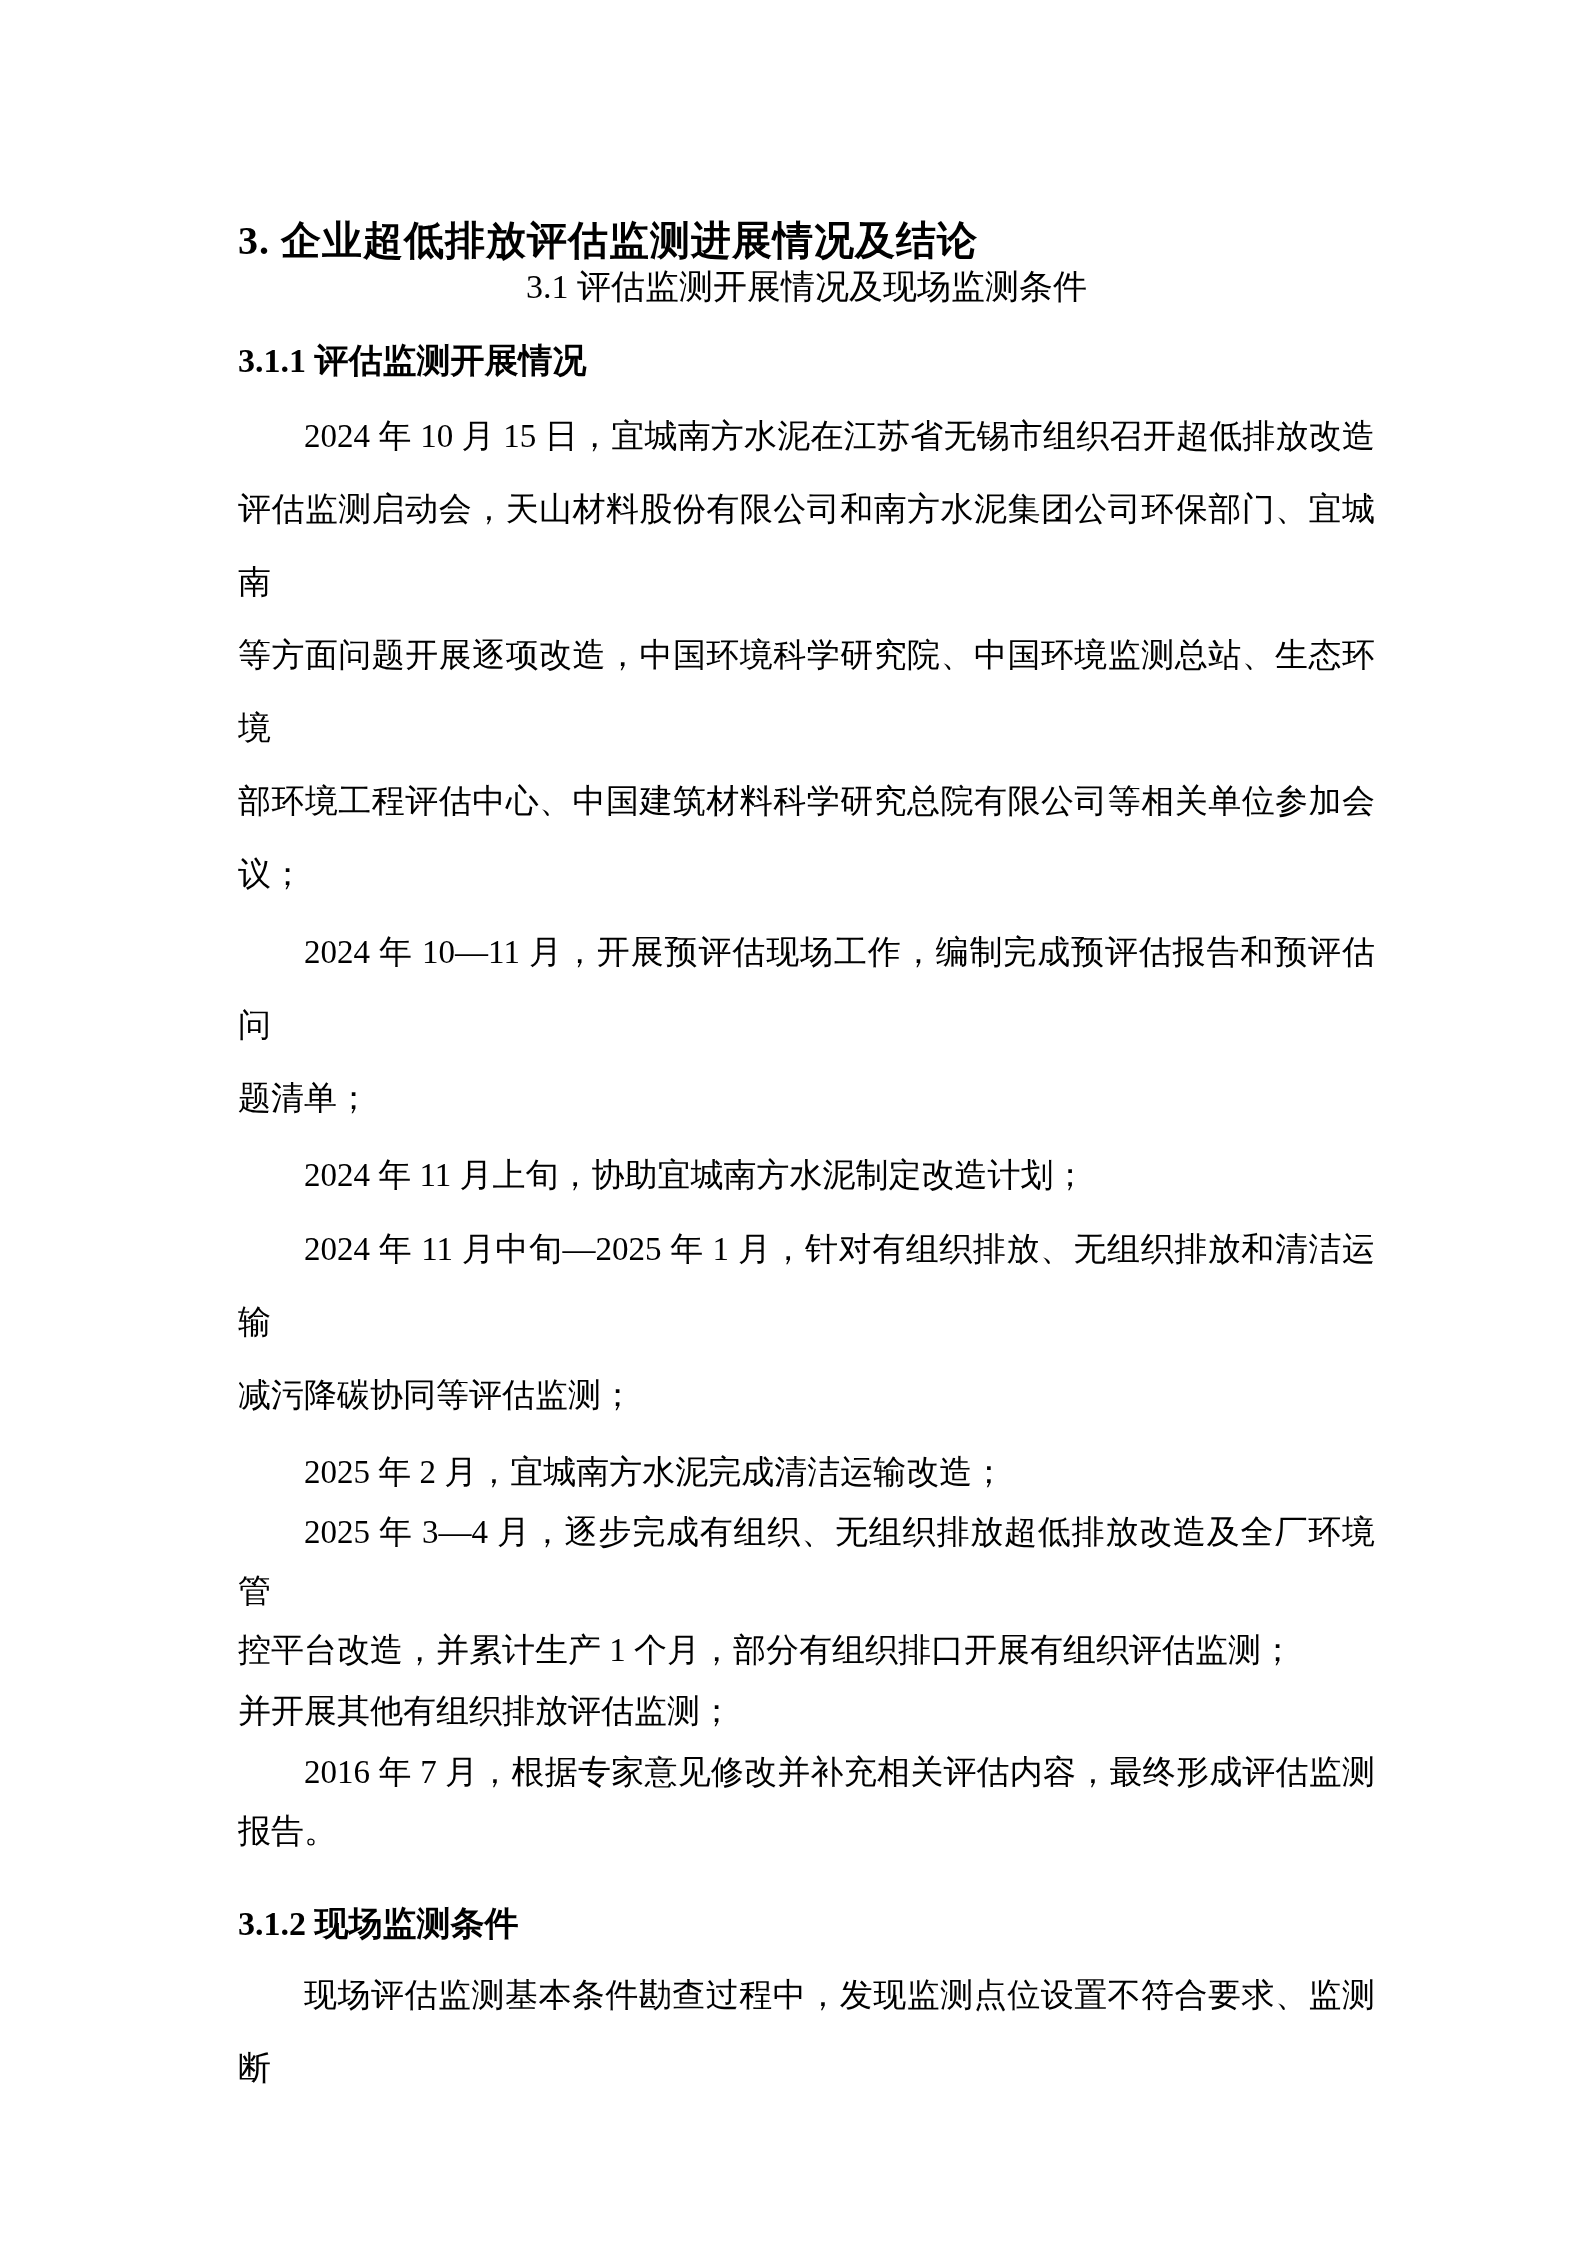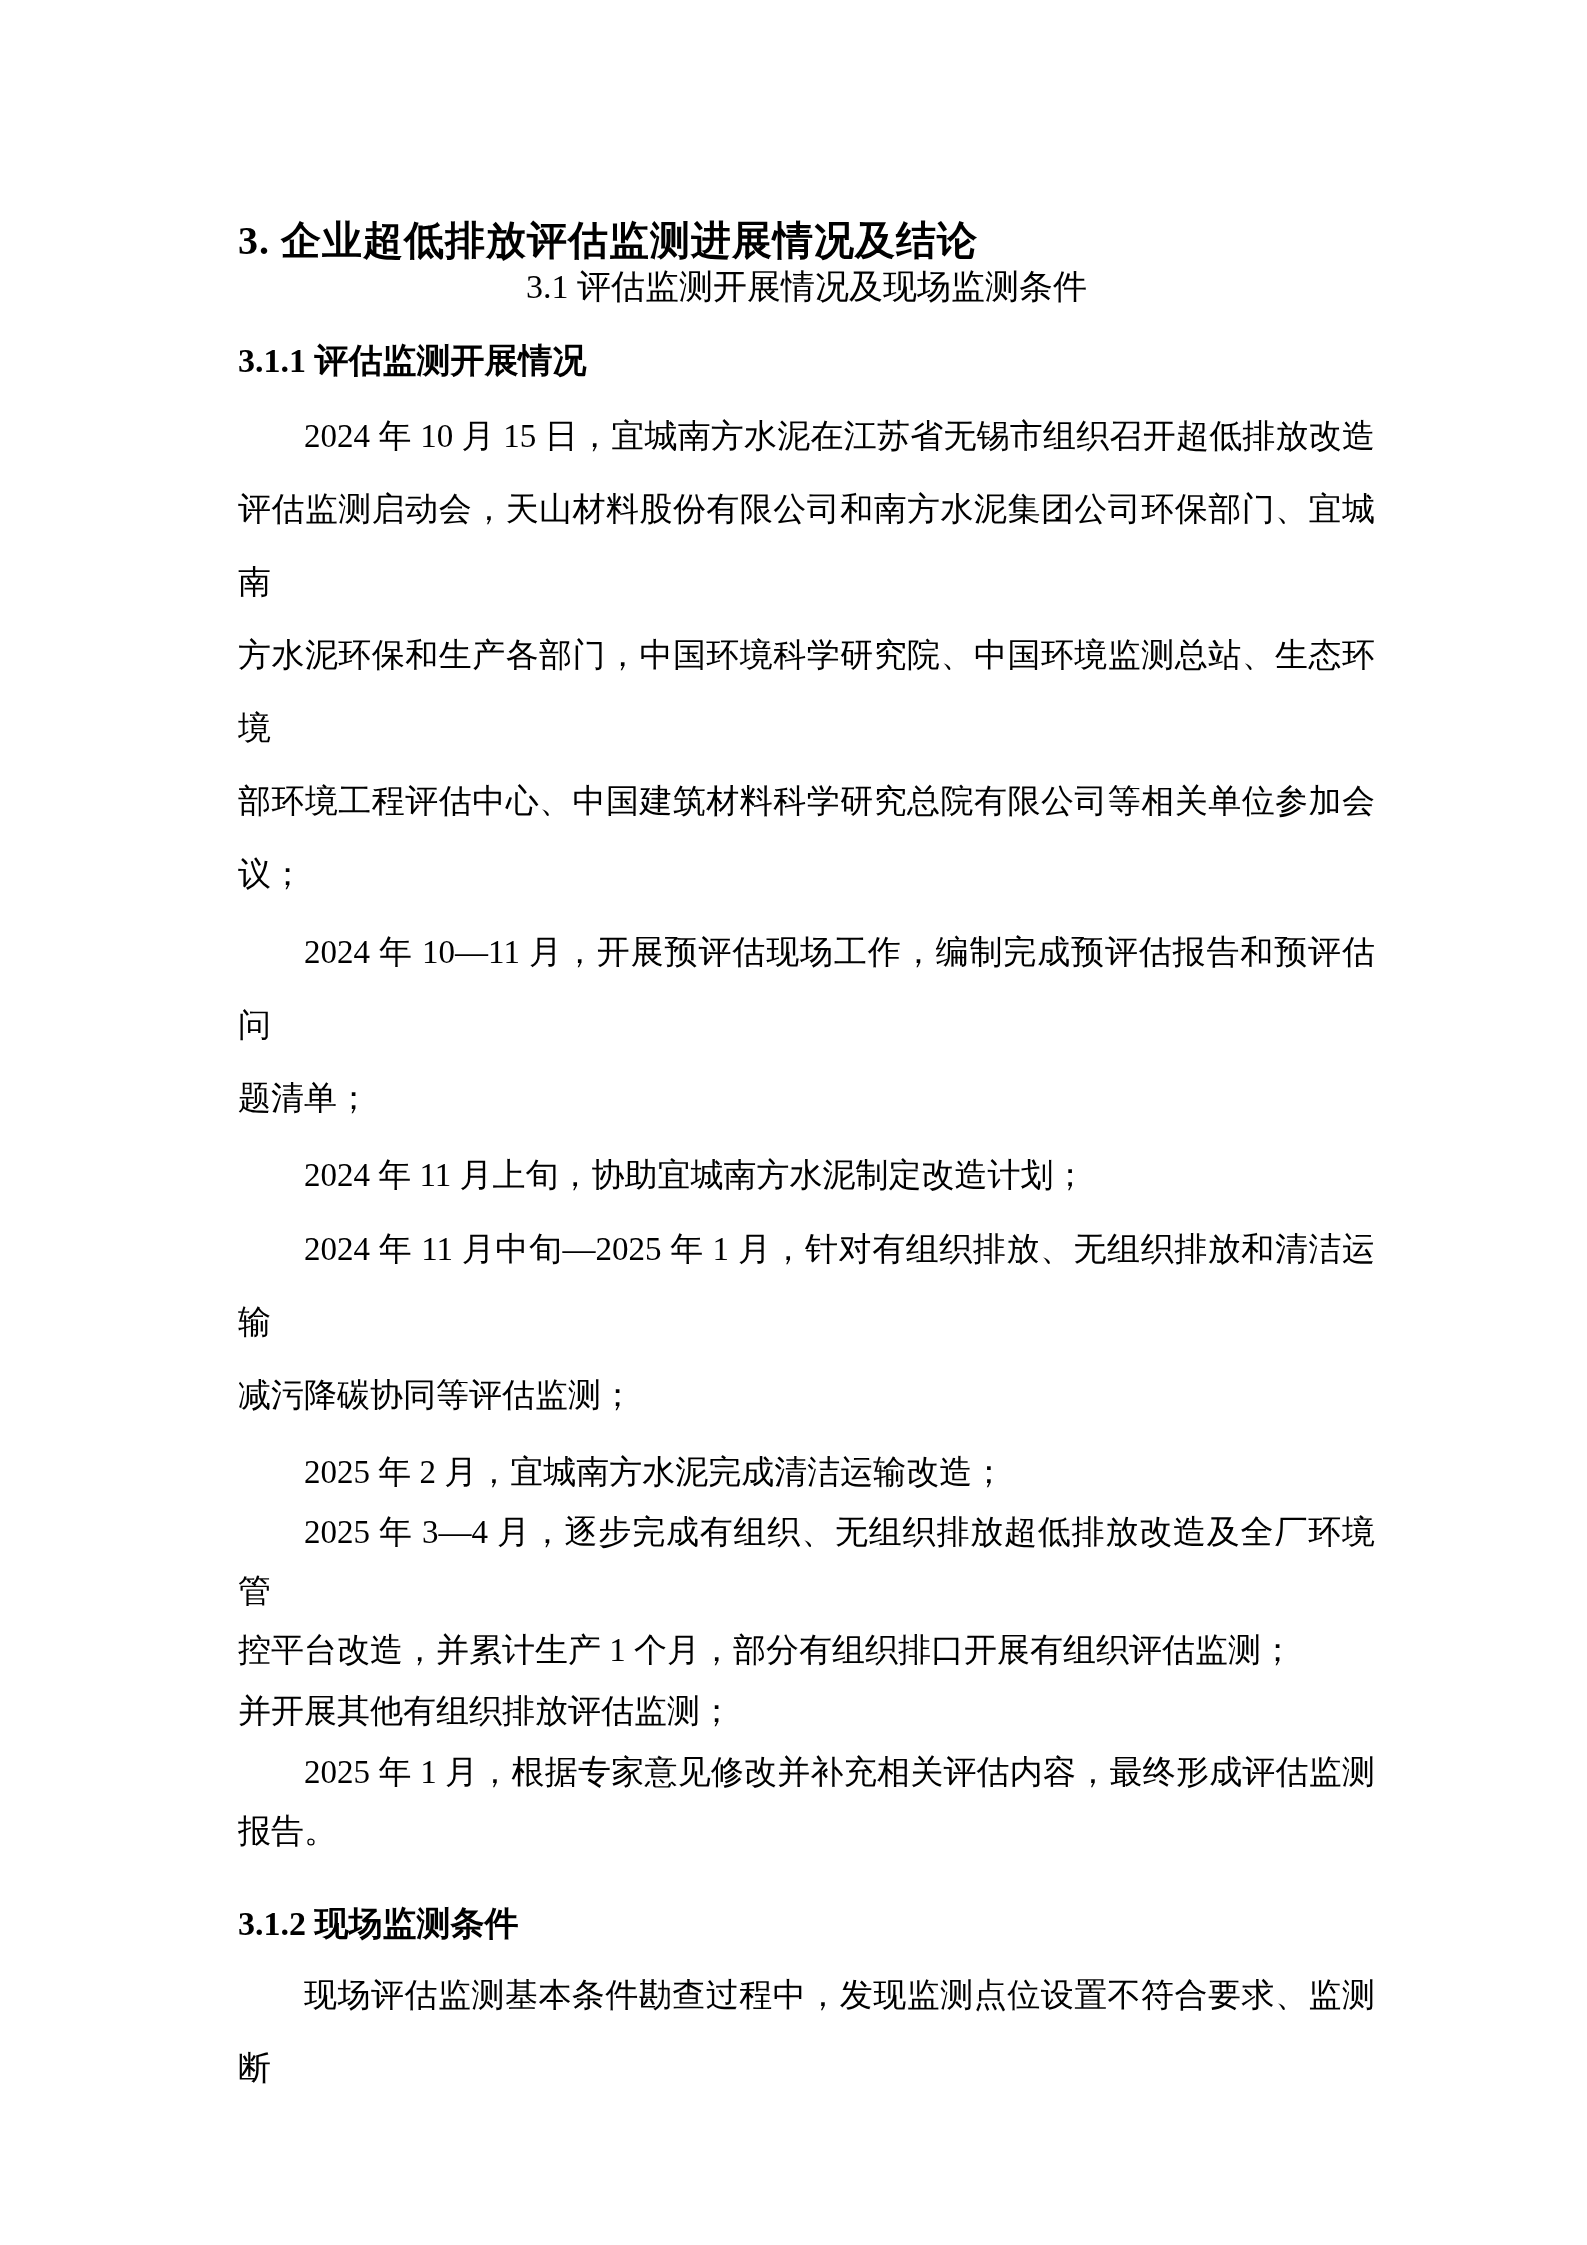--- a/index.html
+++ b/index.html
@@ -81,21 +81,21 @@
 
     <div class="h1">3. 企业超低排放评估监测进展情况及结论</div>
 
     <div class="h2">3.1 评估监测开展情况及现场监测条件</div>
 
     <div class="h3 h3-a">3.1.1 评估监测开展情况</div>
 
     <div class="para loose mt-p1">
       <div class="ln ind">2024 年 10 月 15 日，宜城南方水泥在江苏省无锡市组织召开超低排放改造</div>
       <div class="ln">评估监测启动会，天山材料股份有限公司和南方水泥集团公司环保部门、宜城南</div>
-      <div class="ln">方水泥环保和生产各部门，中国环境科学研究院、中国环境监测总站、生态环境</div>
+      <div class="ln">等方面问题开展逐项改造，中国环境科学研究院、中国环境监测总站、生态环境</div>
       <div class="ln">部环境工程评估中心、中国建筑材料科学研究总院有限公司等相关单位参加会</div>
       <div class="ln-last">议；</div>
     </div>
 
     <div class="para loose mt-p2">
       <div class="ln ind">2024 年 10—11 月，开展预评估现场工作，编制完成预评估报告和预评估问</div>
       <div class="ln-last">题清单；</div>
     </div>
 
     <div class="para loose mt-p3">
@@ -114,21 +114,21 @@
     <div class="para tight mt-p6">
       <div class="ln ind">2025 年 3—4 月，逐步完成有组织、无组织排放超低排放改造及全厂环境管</div>
       <div class="ln-last">控平台改造，并累计生产 1 个月，部分有组织排口开展有组织评估监测；</div>
     </div>
 
     <div class="para tight mt-p7">
       <div class="ln-last">并开展其他有组织排放评估监测；</div>
     </div>
 
     <div class="para tight mt-p8">
-      <div class="ln ind">2025 年 1 月，根据专家意见修改并补充相关评估内容，最终形成评估监测</div>
+      <div class="ln ind">2016 年 7 月，根据专家意见修改并补充相关评估内容，最终形成评估监测</div>
       <div class="ln-last">报告。</div>
     </div>
 
     <div class="h3 h3-b">3.1.2 现场监测条件</div>
 
     <div class="para loose mt-p9">
       <div class="ln ind">现场评估监测基本条件勘查过程中，发现监测点位设置不符合要求、监测断</div>
 
     </div>
 

